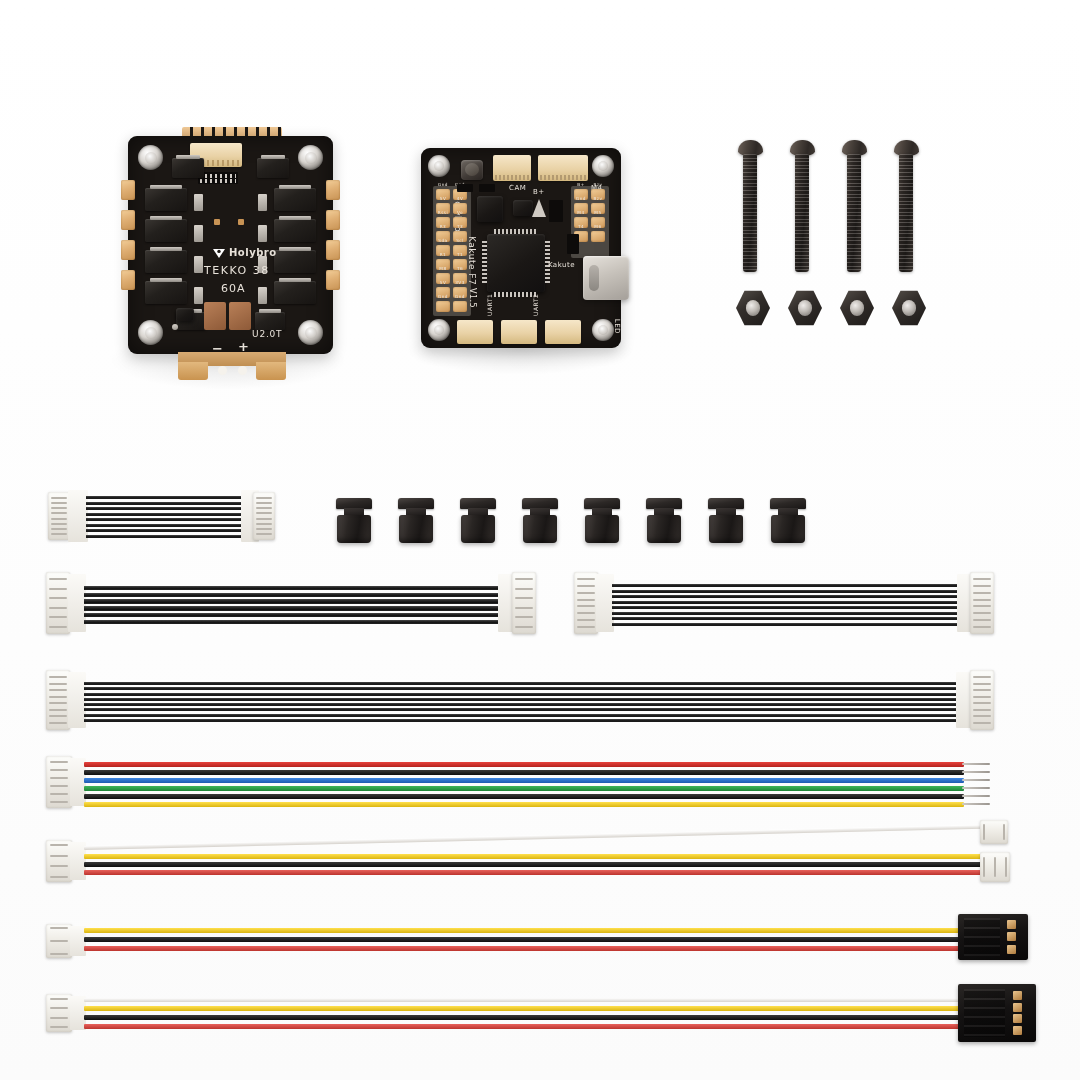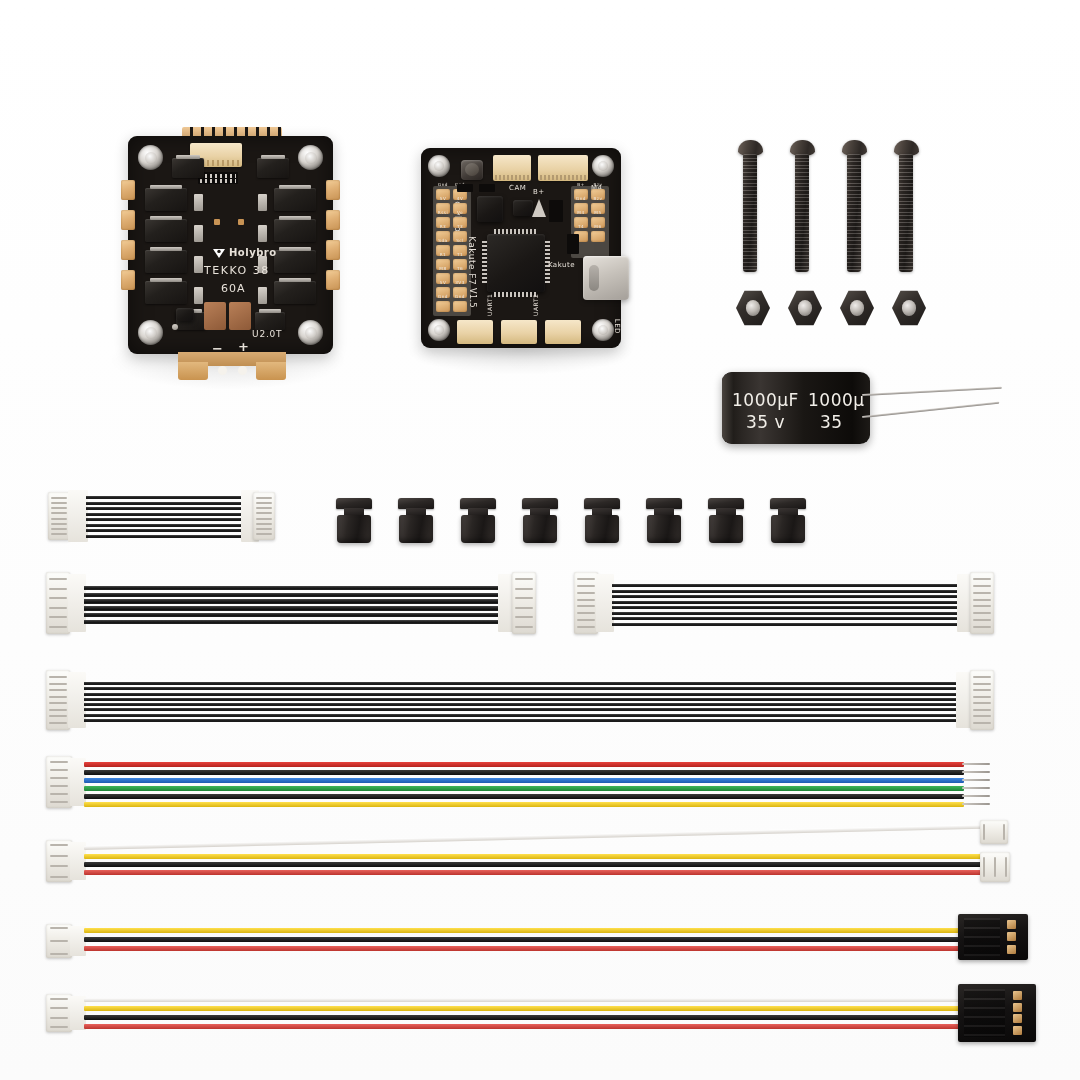--- a/index.html
+++ b/index.html
@@ -453,30 +453,20 @@
     </div>
   </div>
 
   <div class="abs" style="left:736px;top:290px;width:190px;height:38px;">
     <div class="nut" style="left:0;top:0;width:34px;height:36px;"></div>
     <div class="nut" style="left:52px;top:0;width:34px;height:36px;"></div>
     <div class="nut" style="left:104px;top:0;width:34px;height:36px;"></div>
     <div class="nut" style="left:156px;top:0;width:34px;height:36px;"></div>
   </div>
 
-  <div class="abs" style="left:722px;top:372px;width:300px;height:80px;">
-    <div class="cap-body" style="left:0;top:0;width:148px;height:72px;">
-      <div class="cap-text" style="left:10px;top:18px;font-size:17px;">1000µF</div>
-      <div class="cap-text" style="left:24px;top:40px;font-size:17px;">35 v</div>
-      <div class="cap-text" style="left:86px;top:18px;font-size:17px;">1000µ</div>
-      <div class="cap-text" style="left:98px;top:40px;font-size:17px;">35</div>
-    </div>
-    <div class="cap-lead" style="left:140px;top:22px;width:140px;transform:rotate(-3deg);transform-origin:left center;"></div>
-    <div class="cap-lead" style="left:140px;top:44px;width:138px;transform:rotate(-6deg);transform-origin:left center;"></div>
-  </div>
 
   <div class="abs" style="left:336px;top:498px;width:520px;height:52px;">
     <div class="grommet" style="left:0;top:0;width:36px;height:48px;">
       <div class="cap-top"></div>
         <div class="neck"></div>
         <div class="barrel"></div>
       </div>
     <div class="grommet" style="left:62px;top:0;width:36px;height:48px;">
       <div class="cap-top"></div>
         <div class="neck"></div>

